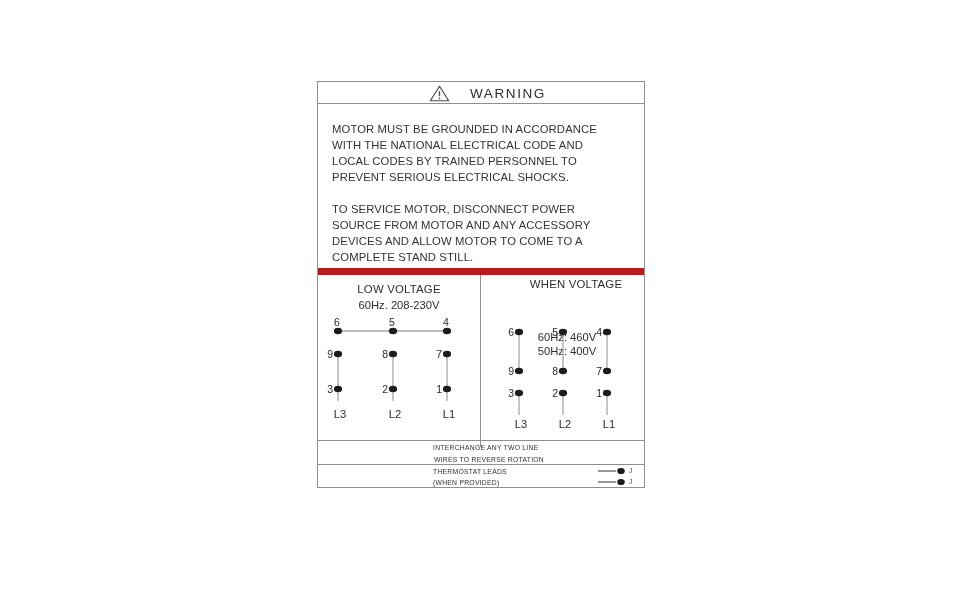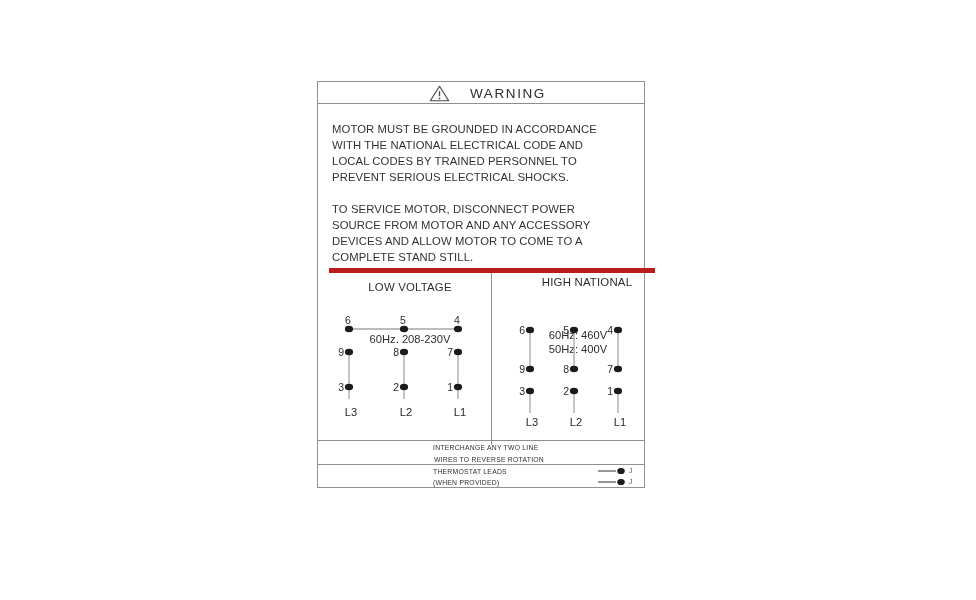--- a/index.html
+++ b/index.html
@@ -9,28 +9,28 @@
          border:1px solid #8f8f8f;background:#fff;}
   
   .hdr{position:absolute;left:0;top:0;width:326px;height:21px;border-bottom:1px solid #8f8f8f;text-align:right;}
   .tri{position:absolute;left:111px;top:3px;width:21px;height:17px;}
   .hdr-title{position:absolute;left:152px;top:4px;font-size:13.5px;letter-spacing:1.6px;color:#2d2d2d;}
   
   .para{position:absolute;left:14px;width:300px;font-size:11.3px;line-height:15.9px;
         letter-spacing:0.1px;white-space:pre-line;color:#333;}
   .p1{top:40px}.p2{top:120px}
   
-  .diagrams{position:absolute;left:11px;top:186px;width:326px;height:173px;border-top:5px solid #b91c1c;}
+  .diagrams{position:absolute;left:0;top:186px;width:326px;height:173px;border-top:7px solid #b91c1c;}
   .panel{position:absolute;top:0;height:172px;}
   .panel.low{left:0;width:162px;}
   .panel.high{left:162px;width:163px;border-left:1px solid #8f8f8f;}
   .ptitle{position:absolute;font-size:11.4px;color:#2d2d2d;text-align:center;letter-spacing:0.2px;white-space:nowrap;}
   .psub{position:absolute;font-size:11.2px;color:#2d2d2d;text-align:center;white-space:pre-line;line-height:14px;}
   .low .ptitle{left:0;top:8px;width:162px;}
-  .low .psub{left:0;top:23px;width:162px;margin-top:36px;}
+  .low .psub{left:0;top:23px;width:162px;}
   .high .ptitle{left:27px;top:3px;width:136px;}
   .high .psub{left:13px;top:19px;width:146px;margin-top:36px;}
   .wiring{position:absolute;left:0;top:0;}
   .num{font:10.5px "Liberation Sans",sans-serif;fill:#2b2b2b;}
   .lead-label{font:11.2px "Liberation Sans",sans-serif;fill:#2b2b2b;}
   .partnum{position:absolute;left:308px;top:305px;width:10px;height:50px;font-size:5.5px;
            color:#3a3a3a;writing-mode:vertical-rl;transform:rotate(180deg);letter-spacing:0.4px;}
   
   .frow{position:absolute;left:0;width:326px;border-top:1px solid #8f8f8f;}
   .frowA{top:358px;height:23px;}
@@ -95,21 +95,21 @@
           <ellipse cx="129" cy="56" rx="4.1" ry="3.3" fill="#1c1c1c"></ellipse>
           <ellipse cx="129" cy="79" rx="4.1" ry="3.3" fill="#1c1c1c"></ellipse>
           <ellipse cx="129" cy="114" rx="4.1" ry="3.3" fill="#1c1c1c"></ellipse>
           <text x="128" y="51" text-anchor="middle" class="num">4</text>
           <text x="124" y="82.8" text-anchor="end" class="num">7</text>
           <text x="124" y="117.8" text-anchor="end" class="num">1</text>
           <text x="131" y="143" text-anchor="middle" class="lead-label">L1</text>
         </svg>
     </div>
     <div class="panel high">
-      <div class="ptitle">HIGH NATIONAL</div>
+      <div class="ptitle">WHEN VOLTAGE</div>
       <div class="psub">60Hz: 460V
 50Hz: 400V</div>
       <svg class="wiring" width="163" height="172" viewBox="0 0 163 172">
           <line x1="38" y1="57" x2="38" y2="96" stroke="#a6a6a6" stroke-width="1.3"></line>
           <line x1="38" y1="118" x2="38" y2="140" stroke="#a6a6a6" stroke-width="1.3"></line>
           <ellipse cx="38" cy="57" rx="4.1" ry="3.3" fill="#1c1c1c"></ellipse>
           <ellipse cx="38" cy="96" rx="4.1" ry="3.3" fill="#1c1c1c"></ellipse>
           <ellipse cx="38" cy="118" rx="4.1" ry="3.3" fill="#1c1c1c"></ellipse>
           <text x="33" y="60.8" text-anchor="end" class="num">6</text>
           <text x="33" y="99.8" text-anchor="end" class="num">9</text>

